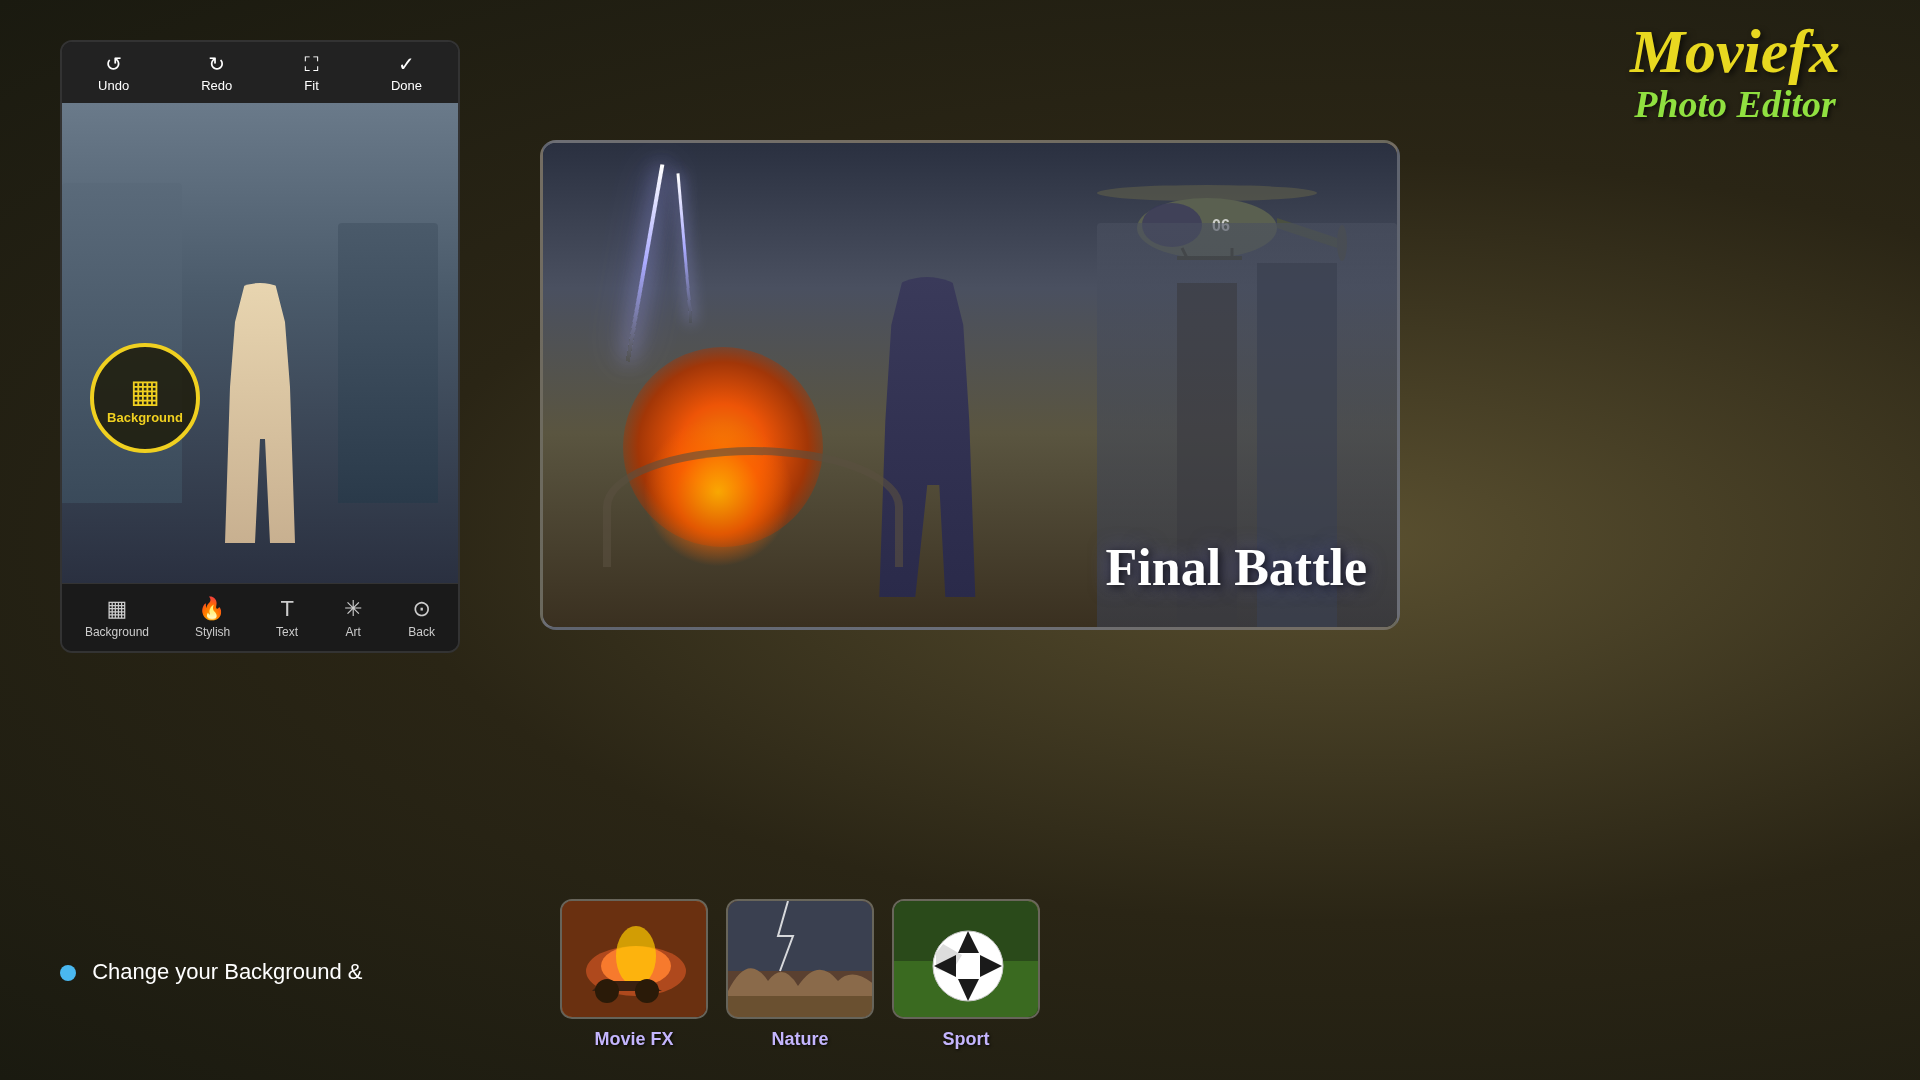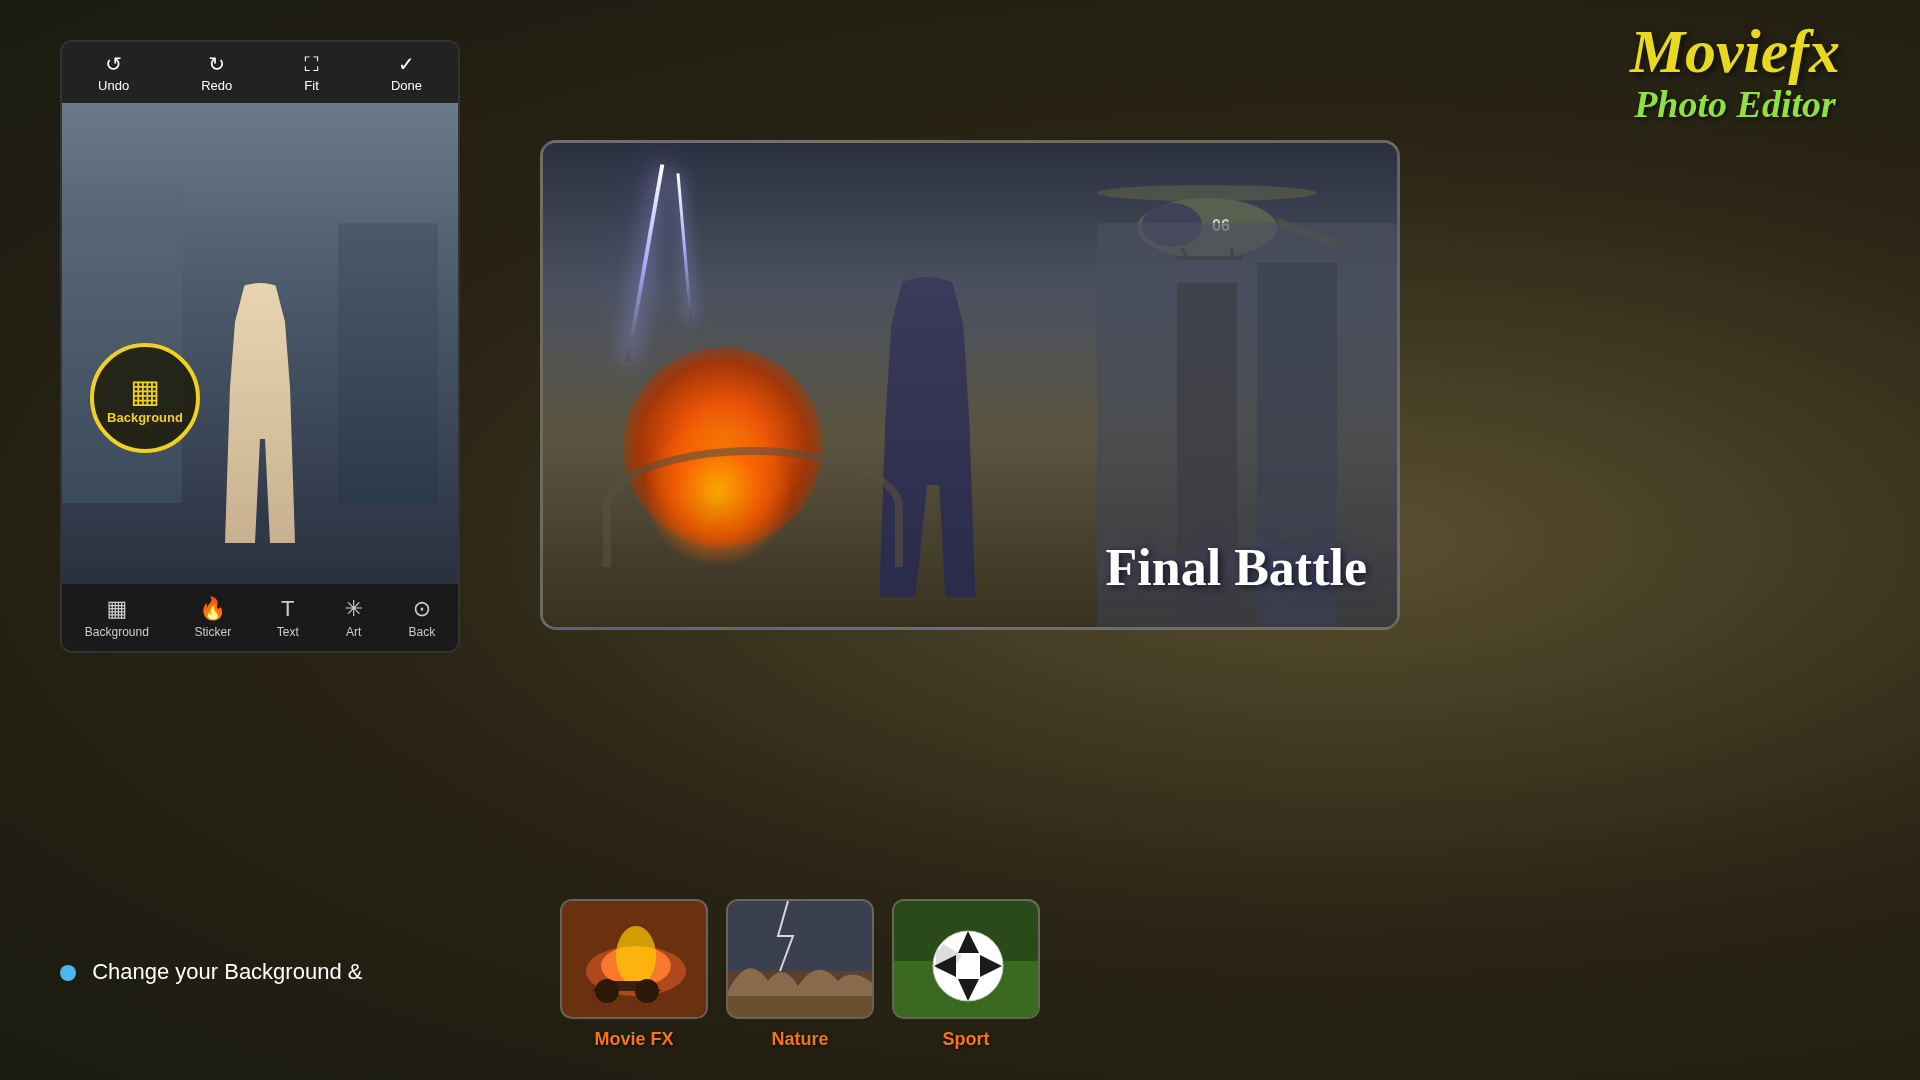--- a/index.html
+++ b/index.html
@@ -308,21 +308,21 @@
     .thumb-bullet {
       background: linear-gradient(135deg, #6a5040 0%, #8a7060 30%, #a08070 50%, #5a4030 80%);
     }
 
     
     .thumb-sport {
       background: linear-gradient(135deg, #2a4a2a 0%, #3a6030 30%, #c0c060 50%, #4a5a20 80%);
     }
 
     .category-label {
-      color: #f97316;
+      color: #c4b5fd;
       font-size: 18px;
       font-weight: bold;
       margin-top: 10px;
       text-align: center;
       text-shadow: 1px 1px 3px rgba(0,0,0,0.8);
     }
 
     
     .app-title {
       position: absolute;
@@ -396,21 +396,21 @@
       <div class="person-silhouette"></div>
     </div>
 
     <div class="phone-bottom-bar">
       <div class="bottom-btn active">
         <span class="icon-sym">▦</span>
         <span>Background</span>
       </div>
       <div class="bottom-btn">
         <span class="icon-sym">🔥</span>
-        <span>Sticker</span>
+        <span>Stylish</span>
       </div>
       <div class="bottom-btn">
         <span class="icon-sym">T</span>
         <span>Text</span>
       </div>
       <div class="bottom-btn">
         <span class="icon-sym">✳</span>
         <span>Art</span>
       </div>
       <div class="bottom-btn">

